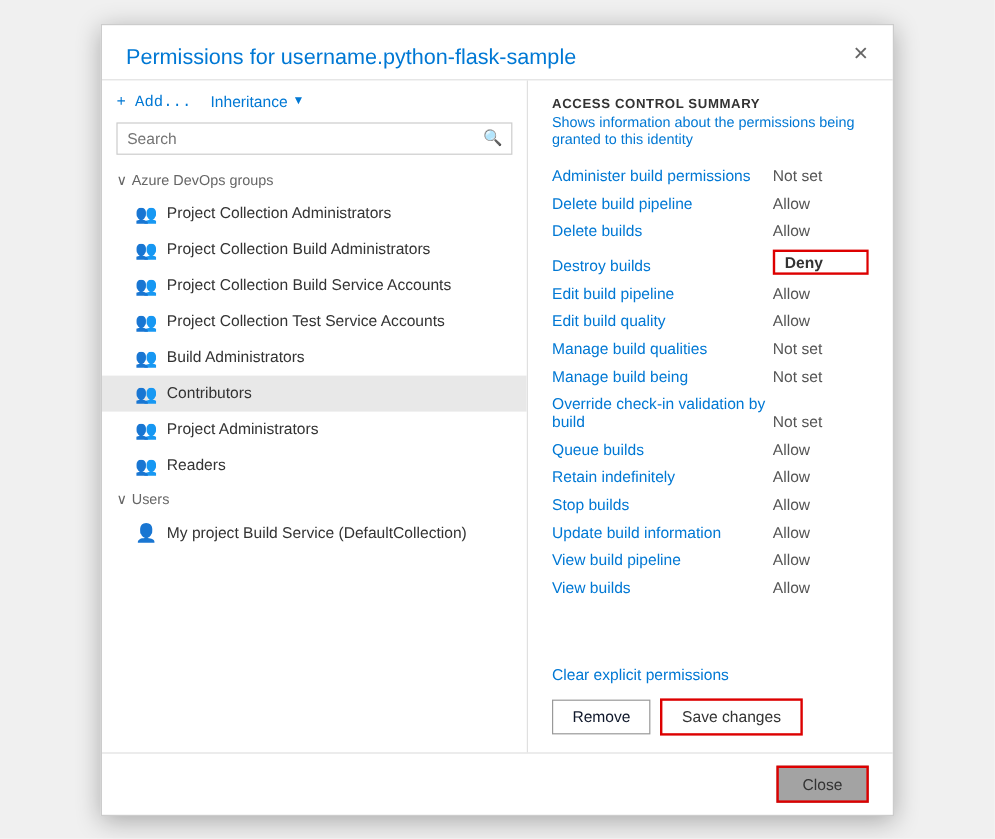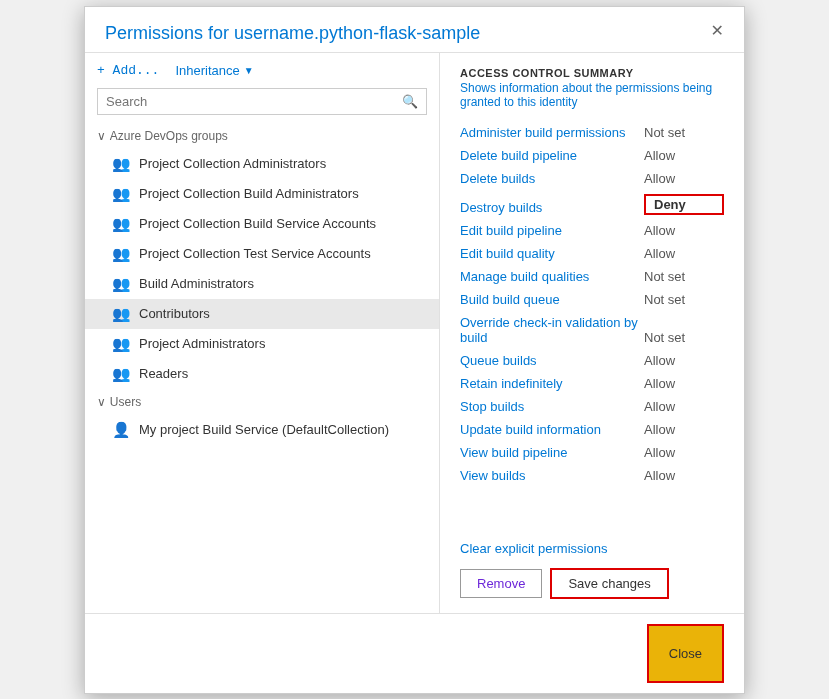--- a/index.html
+++ b/index.html
@@ -196,37 +196,37 @@
       display: flex;
       gap: 8px;
       align-items: center;
     }
     .btn {
       padding: 6px 16px;
       border: 1px solid #999;
       background: #fff;
       cursor: pointer;
       font-size: 13px;
-      color: #6d28d9;
+      color: #0f172a;
     }
     .btn.save-btn {
       border: 2px solid #d00;
       color: #333;
       font-weight: 400;
     }
     .dialog-footer {
       border-top: 1px solid #e0e0e0;
       padding: 10px 20px;
       display: flex;
       justify-content: flex-end;
     }
     .close-footer-btn {
-      padding: 20px 20px;
+      padding: 6px 20px;
       border: 2px solid #d00;
-      background: #eab308;
+      background: #a3a3a3;
       cursor: pointer;
       font-size: 13px;
       color: #333;
     }
     .chevron { font-size: 10px; }
   </style>
 </head>
 <body>
 
 <div class="dialog">
@@ -327,21 +327,21 @@
         </div>
         <div class="perm-row">
           <span class="perm-name">Edit build quality</span>
           <span class="perm-value">Allow</span>
         </div>
         <div class="perm-row">
           <span class="perm-name">Manage build qualities</span>
           <span class="perm-value">Not set</span>
         </div>
         <div class="perm-row">
-          <span class="perm-name">Build build queue</span>
+          <span class="perm-name">Manage build being</span>
           <span class="perm-value">Not set</span>
         </div>
         <div class="perm-row">
           <span class="perm-name">Override check-in validation by build</span>
           <span class="perm-value">Not set</span>
         </div>
         <div class="perm-row">
           <span class="perm-name">Queue builds</span>
           <span class="perm-value">Allow</span>
         </div>

